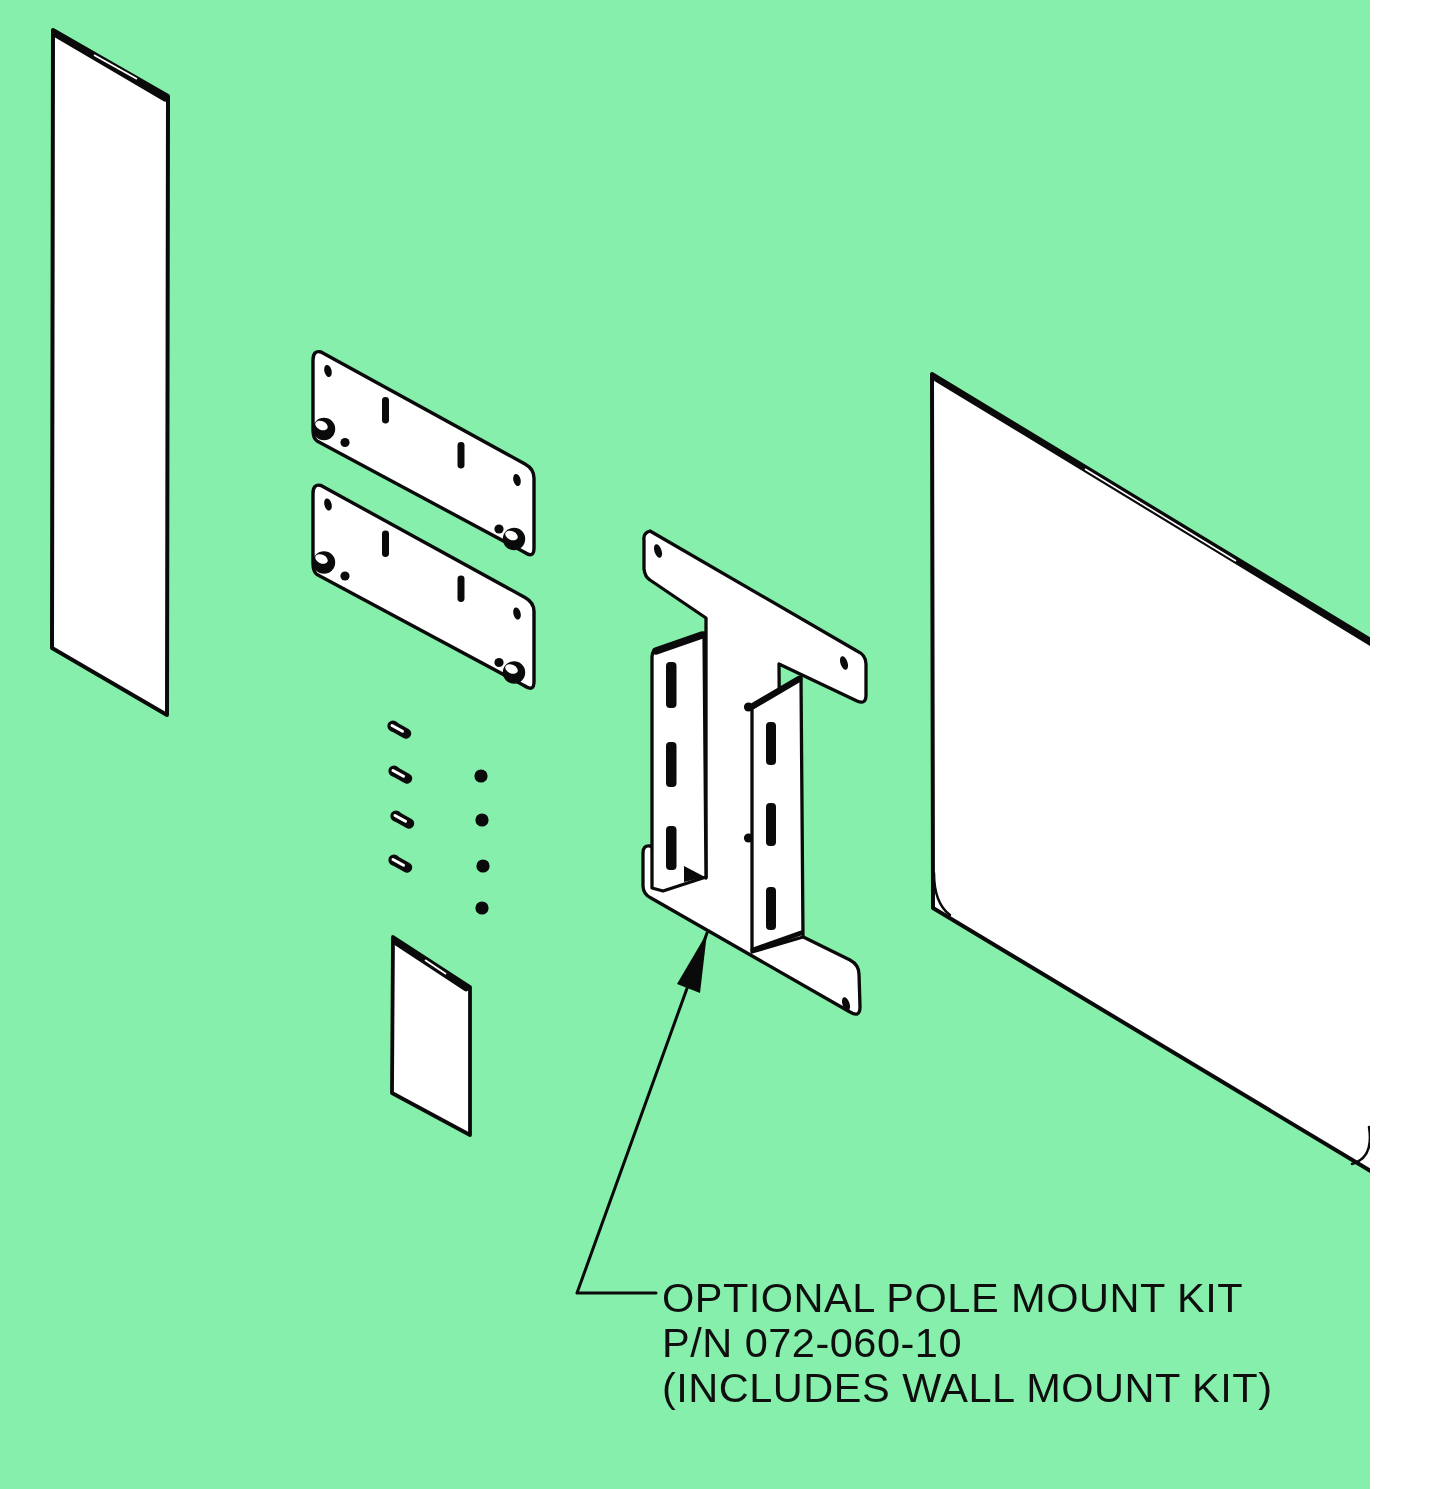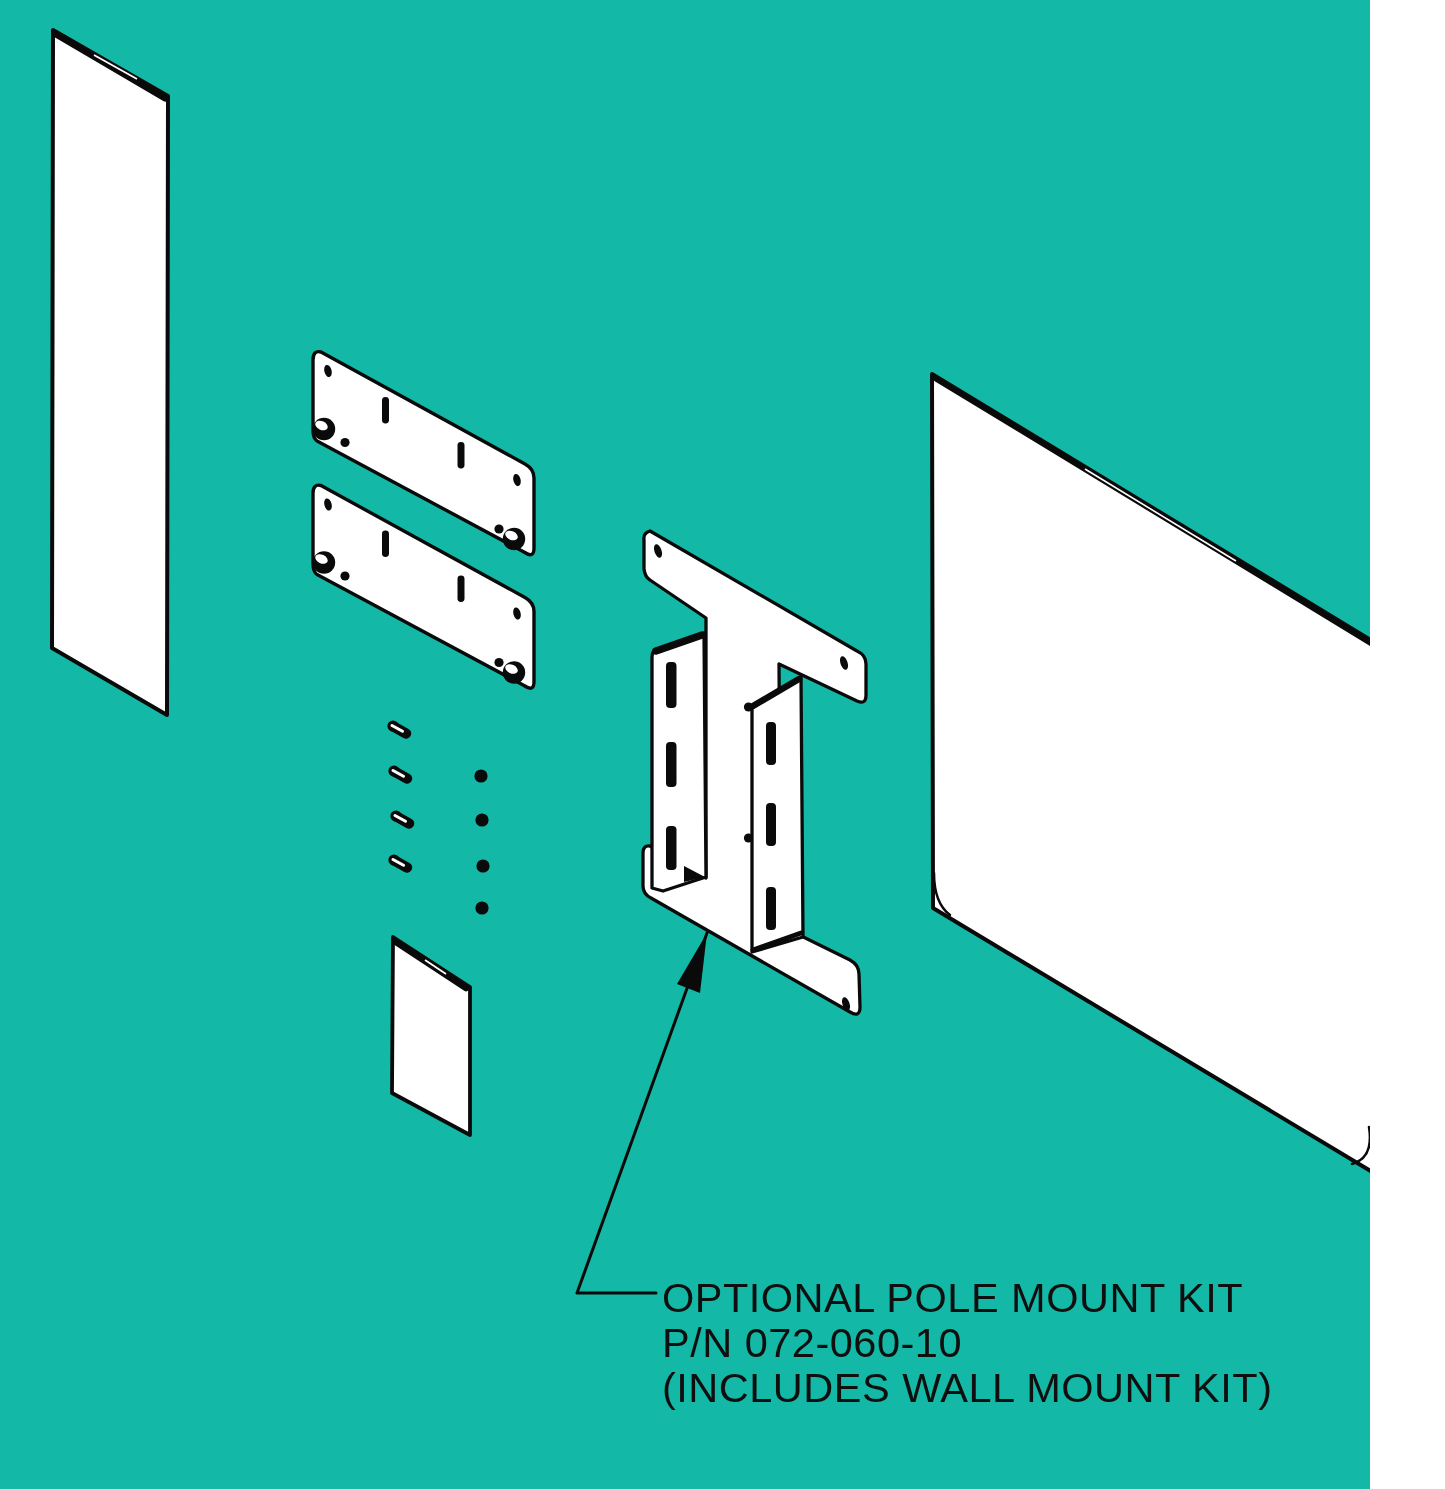--- a/index.html
+++ b/index.html
@@ -4,21 +4,21 @@
 <style>
   html, body {
     margin: 0;
     padding: 0;
     background: #ffffff;
   }
   .page {
     position: relative;
     width: 1370px;
     height: 1489px;
-    background: #14b8a6;
+    background: #86efac;
     overflow: hidden;
   }
   svg { display: block; }
   .ink-stroke  { stroke: #0a0a0a; fill: none; stroke-linecap: round; stroke-linejoin: round; }
   .ink-fill    { fill: #0a0a0a; stroke: none; }
   .paper-fill  { fill: #ffffff; }
   .caption-text {
     font-family: "Liberation Sans", "DejaVu Sans", sans-serif;
     font-size: 41.5px;
     letter-spacing: 0.5px;

